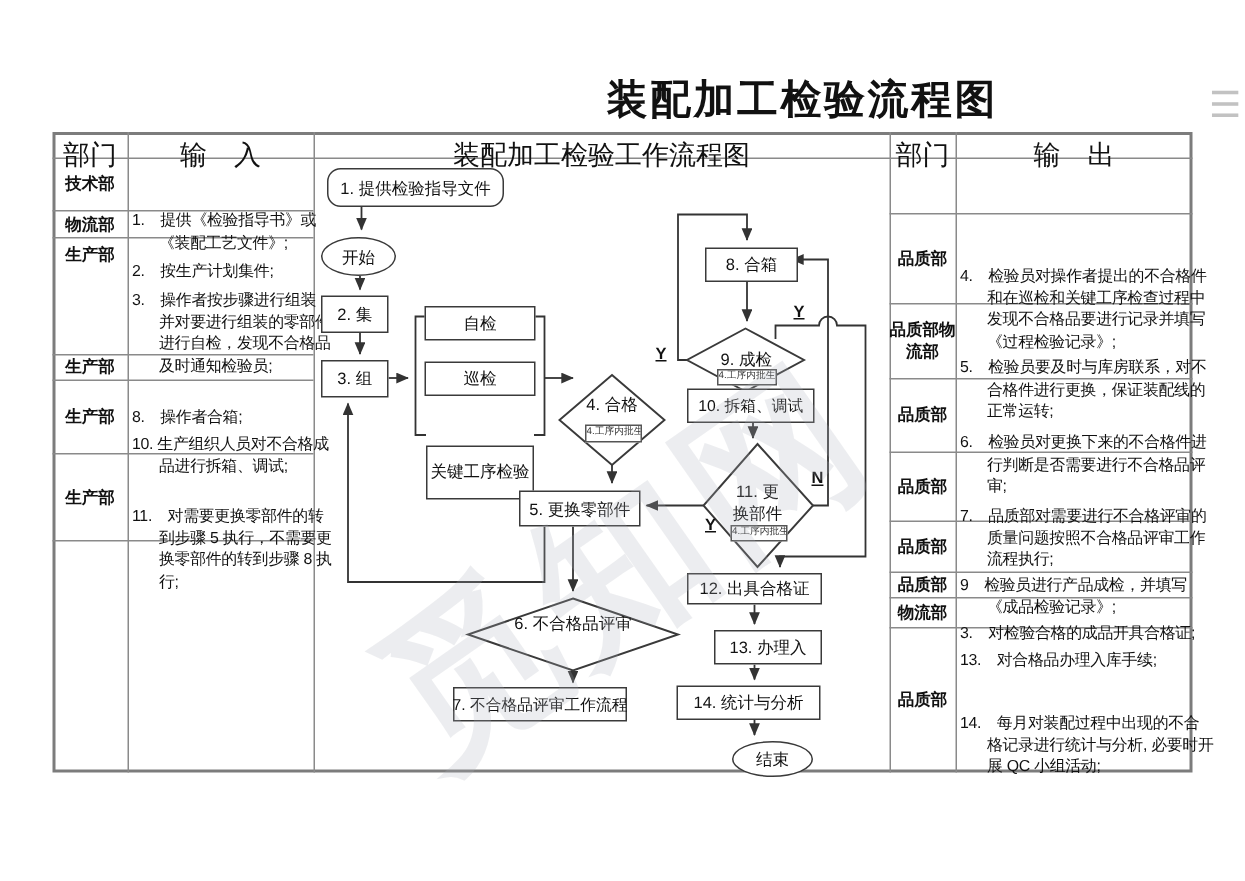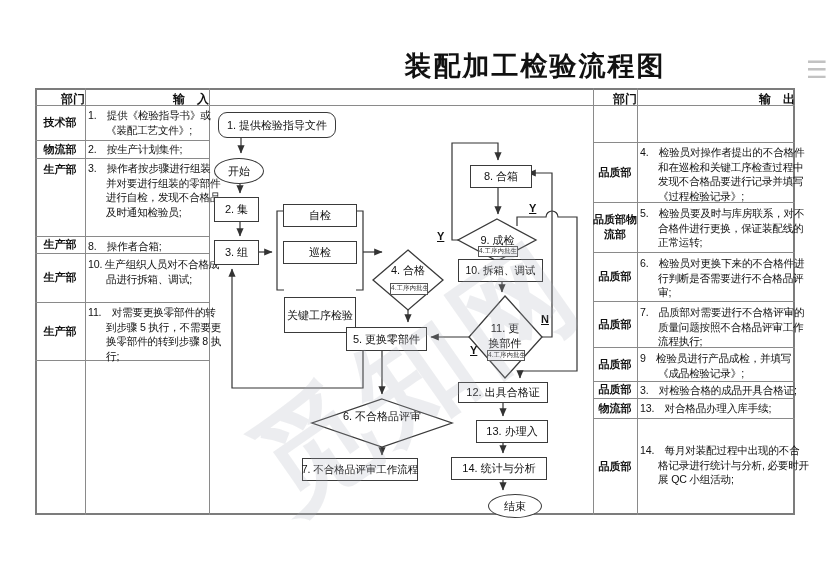--- a/index.html
+++ b/index.html
@@ -6,25 +6,25 @@
   .page{position:relative;width:830px;height:587px;background:#fff;overflow:hidden;
         font-family:"Liberation Sans","DejaVu Sans",sans-serif;color:#111;}
   .title{position:absolute;left:270px;top:48px;width:530px;text-align:center;
          font-size:27px;font-weight:bold;letter-spacing:2px;z-index:3;}
   
   .outer{position:absolute;left:35px;top:88px;width:760px;height:427px;
          border:2px solid #7c7c7c;box-sizing:border-box;z-index:1;}
   .vline{position:absolute;top:88px;height:427px;width:1px;background:#8a8a8a;z-index:1;}
   .hline{position:absolute;height:1px;background:#8a8a8a;z-index:1;}
   
-  .hdr{position:absolute;font-size:12px;font-weight:bold;text-align:right;z-index:3;}
+  .hdr{position:absolute;font-size:18px;font-weight:normal;text-align:center;z-index:3;}
   .dept{position:absolute;font-size:11px;font-weight:bold;text-align:center;z-index:3;
         display:flex;align-items:center;justify-content:center;}
   .body-cell{position:absolute;font-size:10.6px;line-height:14.6px;z-index:3;
-        padding-left:18px;text-indent:-18px;letter-spacing:-0.2px;}
+        padding-left:18px;text-indent:-18px;letter-spacing:-0.2px;margin-top:32px;}
   
   .node{position:absolute;border:1.3px solid #3a3a3a;background:#fff;box-sizing:border-box;
         display:flex;align-items:center;justify-content:center;font-size:11px;
         white-space:nowrap;z-index:3;}
   .round{border-radius:9px;}
   .oval{border-radius:50%;}
   .dlabel{position:absolute;text-align:center;font-size:11px;line-height:15px;z-index:4;}
   .note{position:absolute;border:1px solid #555;background:#fff;font-size:6.5px;line-height:8px;
         text-align:center;overflow:hidden;z-index:5;color:#333;white-space:nowrap;}
   .flabel{position:absolute;font-size:11px;font-weight:bold;text-decoration:underline;z-index:4;}
@@ -61,20 +61,21 @@
   <div class="hline" style="top:202px;left:593px;width:202px"></div>
   <div class="hline" style="top:252px;left:593px;width:202px"></div>
   <div class="hline" style="top:301px;left:593px;width:202px"></div>
   <div class="hline" style="top:347px;left:593px;width:202px"></div>
   <div class="hline" style="top:381px;left:593px;width:202px"></div>
   <div class="hline" style="top:398px;left:593px;width:202px"></div>
   <div class="hline" style="top:418px;left:593px;width:202px"></div>
 
   <div class="hdr" style="left:35px;top:91px;width:50px">部门</div>
   <div class="hdr" style="left:85px;top:91px;width:124px">输　入</div>
+  <div class="hdr" style="left:209px;top:91px;width:384px">装配加工检验工作流程图</div>
   <div class="hdr" style="left:593px;top:91px;width:44px">部门</div>
   <div class="hdr" style="left:637px;top:91px;width:158px">输　出</div>
 
   <div class="dept" style="left:35px;top:105px;width:50px;height:35px">技术部</div>
   <div class="dept" style="left:35px;top:140px;width:50px;height:18px">物流部</div>
   <div class="dept" style="left:35px;top:158px;width:50px;height:22px">生产部</div>
   <div class="dept" style="left:35px;top:236px;width:50px;height:17px">生产部</div>
   <div class="dept" style="left:35px;top:253px;width:50px;height:49px">生产部</div>
   <div class="dept" style="left:35px;top:302px;width:50px;height:58px">生产部</div>
 

